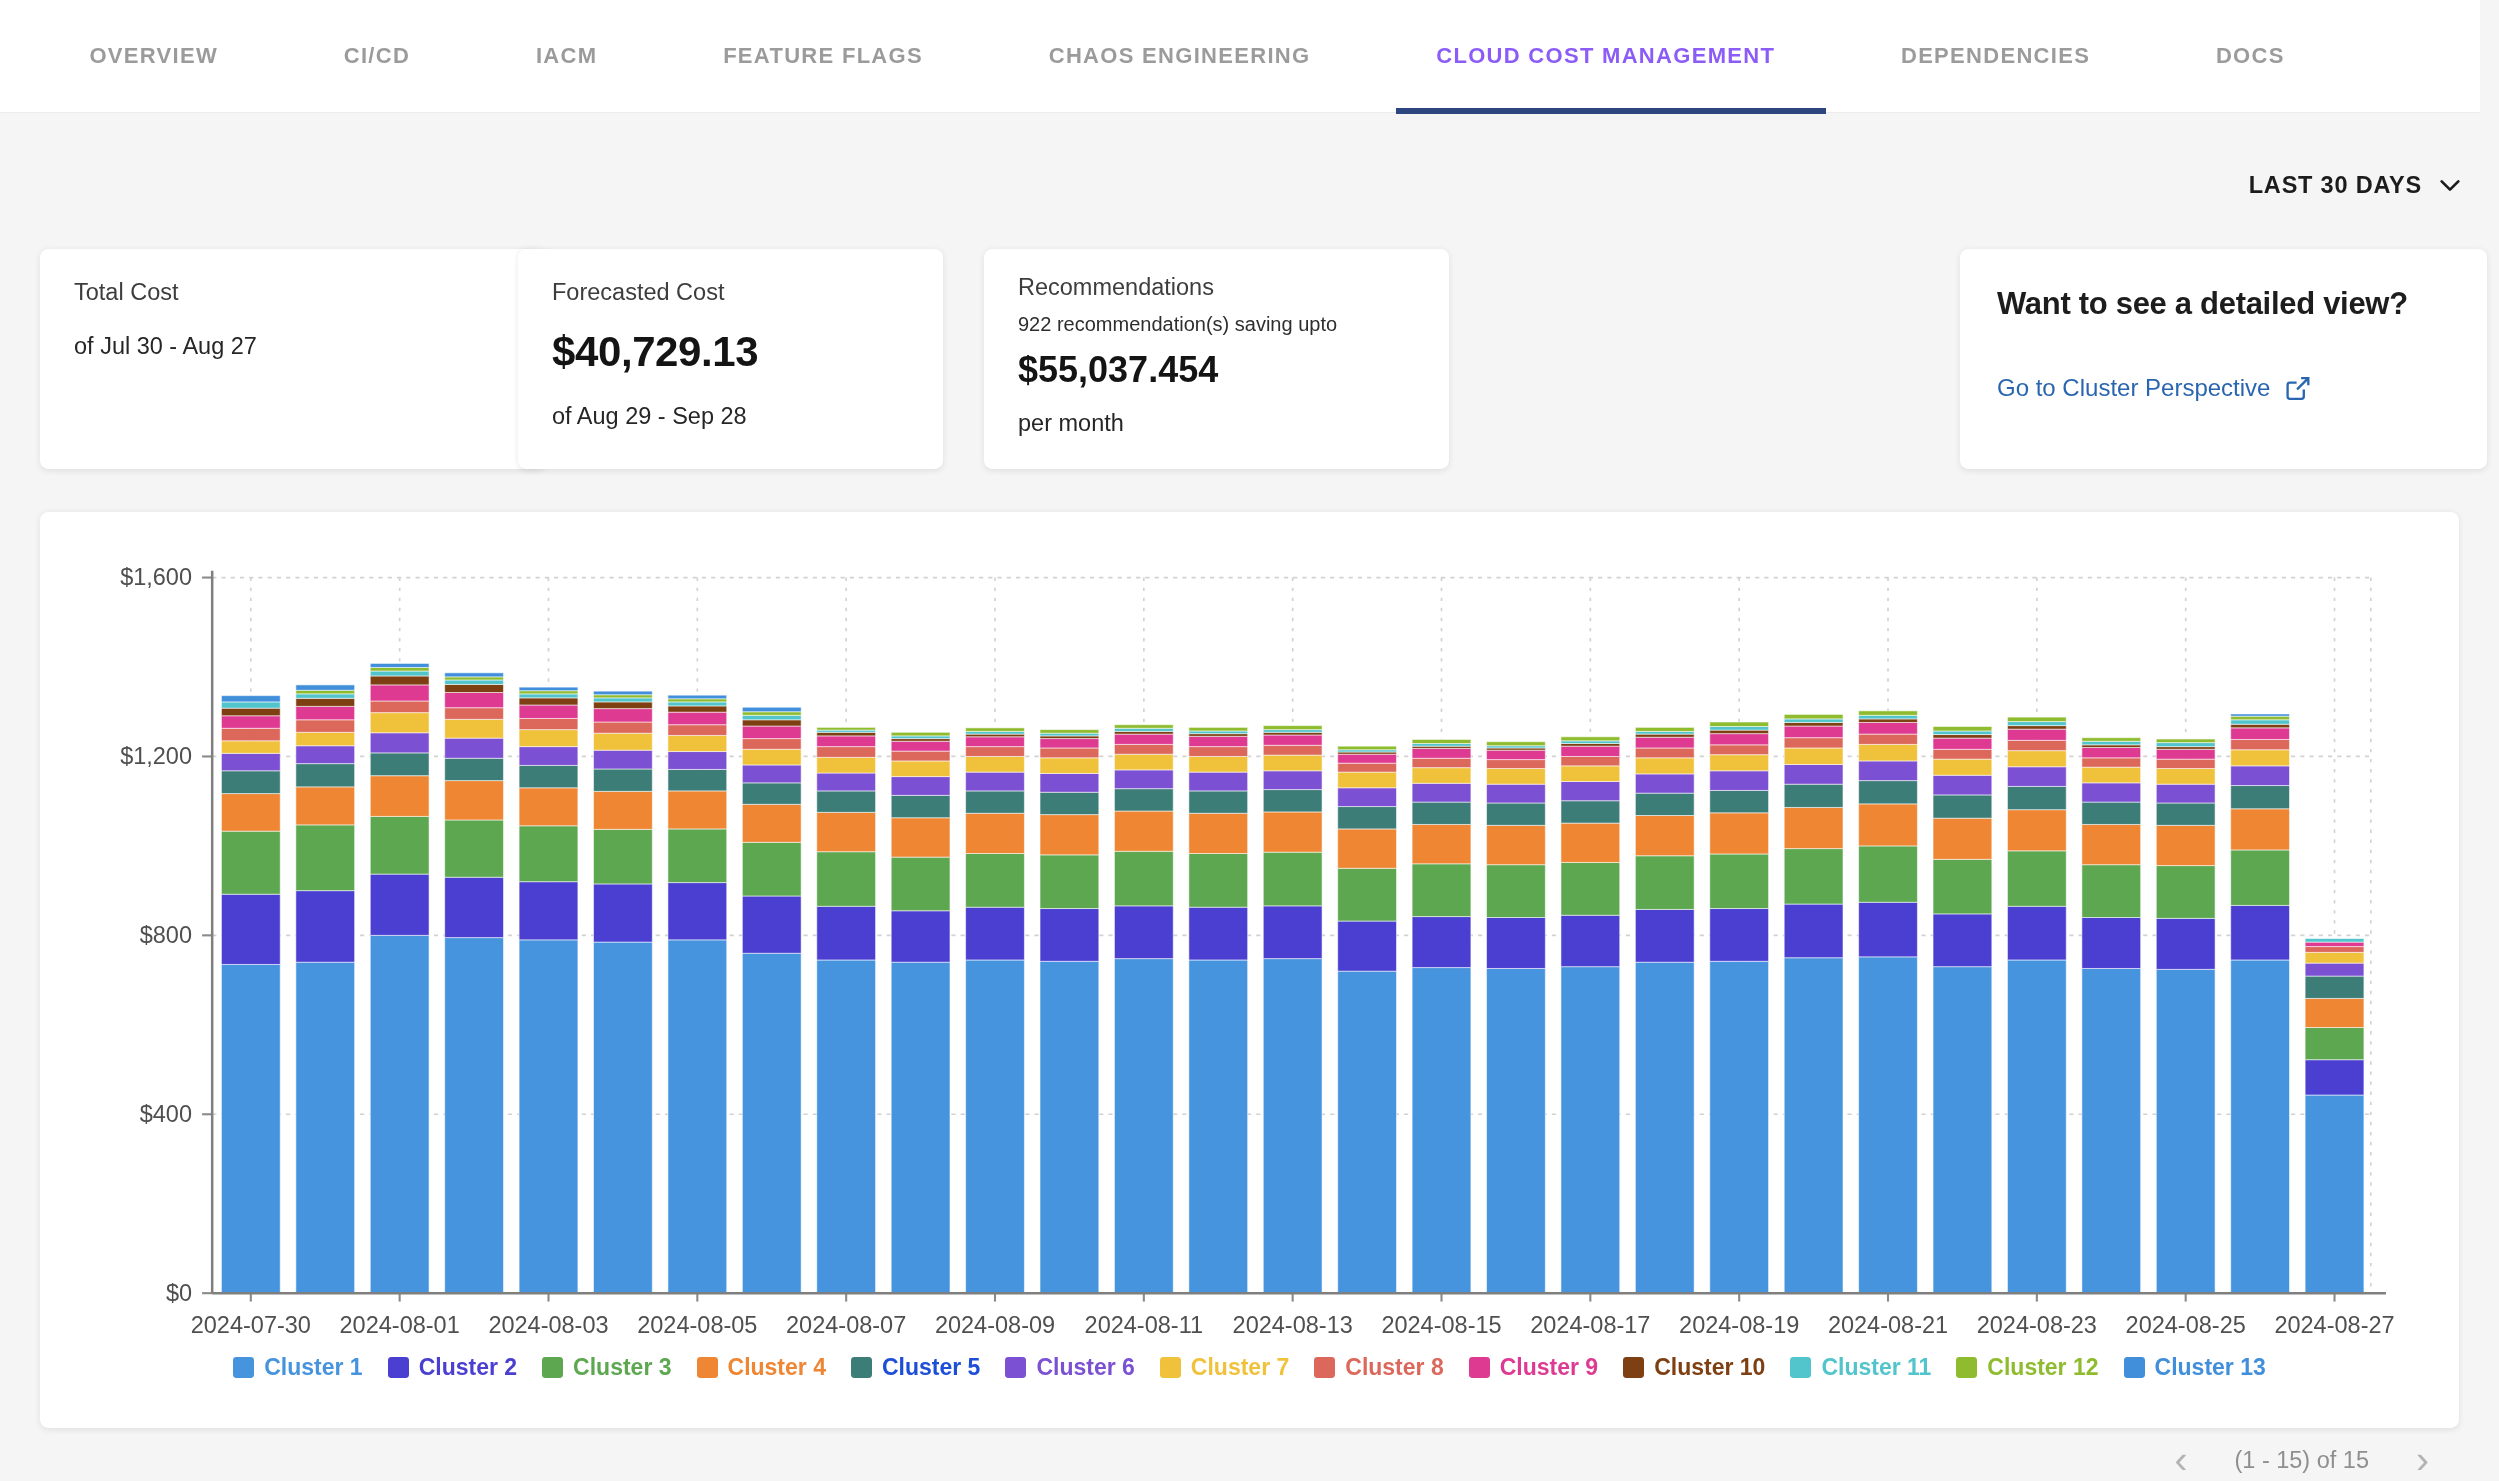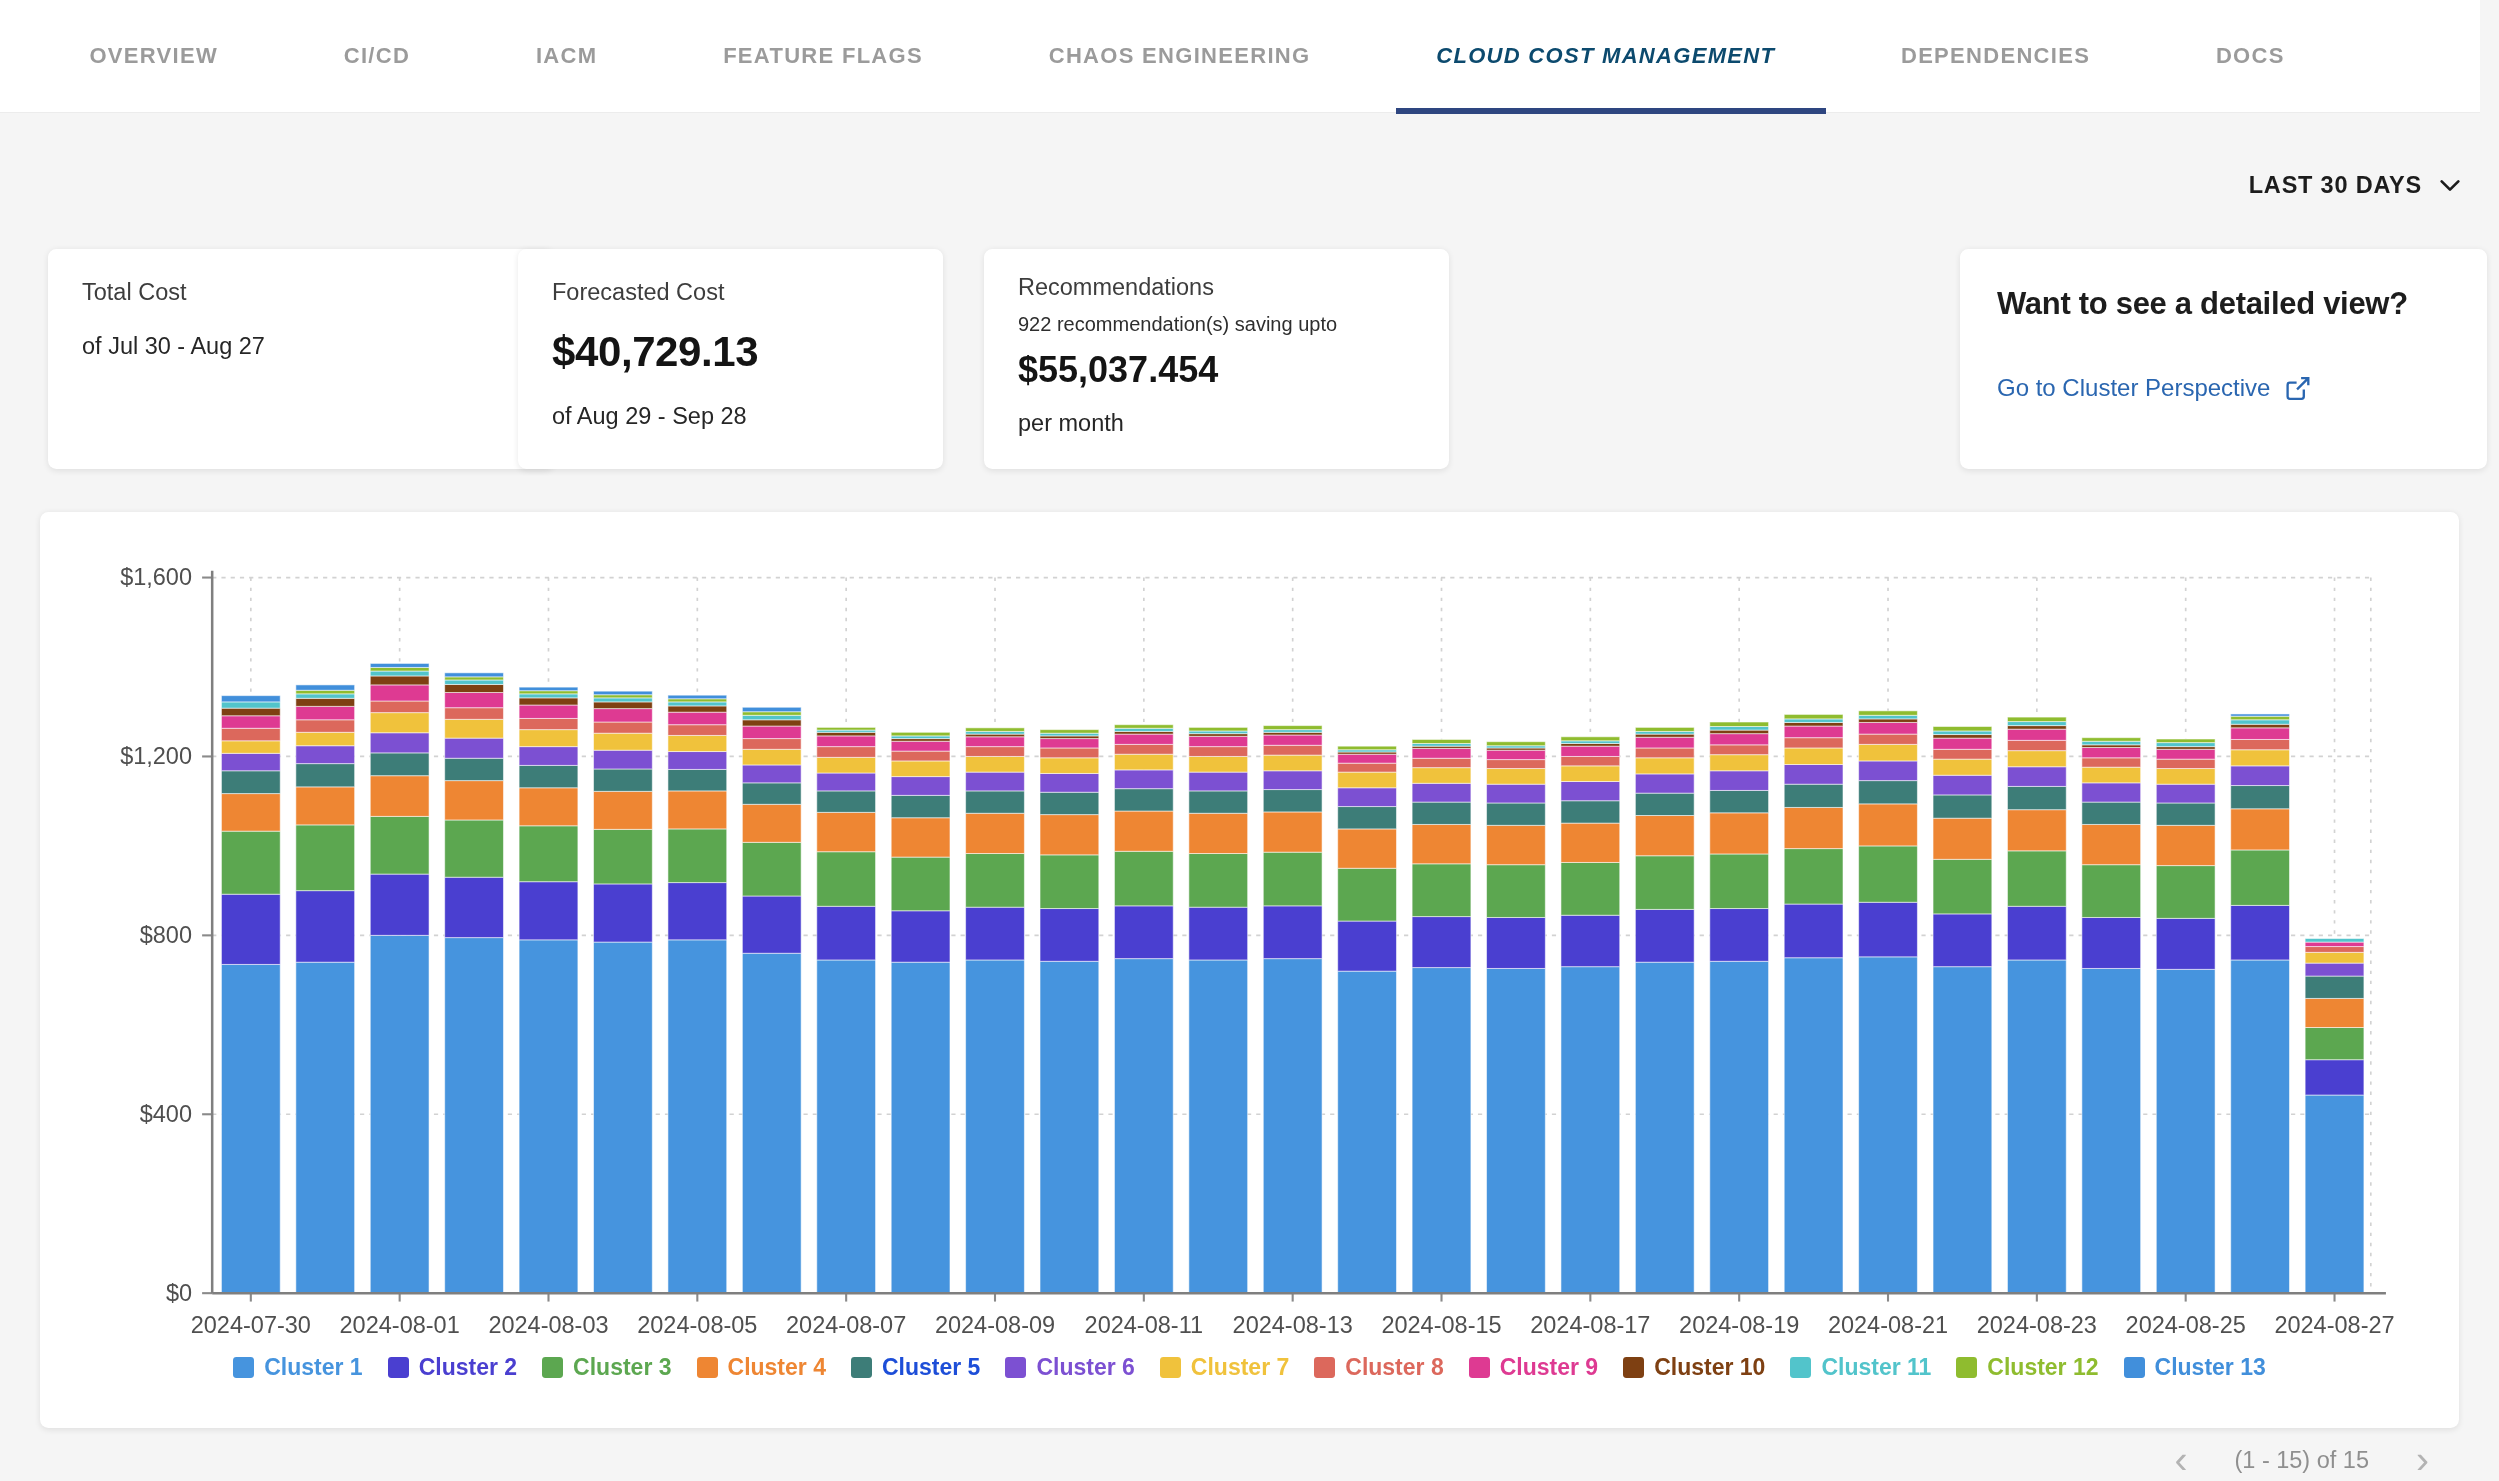--- a/index.html
+++ b/index.html
@@ -15,40 +15,40 @@
     position:absolute; top:0; left:0; width:2480px; height:113px;
     background:#ffffff; border-bottom:1.7px solid #ececec;
     display:flex; align-items:stretch; padding-left:81px;
   }
   .tab {
     display:flex; align-items:center; position:relative;
     margin-right:109px; padding:0 8.4px;
     font-size:22px; font-weight:700; letter-spacing:1.3px;
     color:#9b9b9b; cursor:pointer; white-space:nowrap;
   }
-  .tab.active { color:#0c4a6e;font-style:italic; }
+  .tab.active { color:#8b5cf6; }
   .tab.active::after {
     content:""; position:absolute; left:-32px; right:-42px; bottom:-1.7px;
     height:5.9px; background:#2e4680;
   }
   
   .time-filter {
     position:absolute; top:165px; right:39px; height:40px;
     display:flex; align-items:center; gap:17px;
     font-size:23.5px; font-weight:700; letter-spacing:0.8px; color:#1c1c1c;
     cursor:pointer;
   }
   
   .card {
     position:absolute; top:249px; height:220px;
     background:#ffffff; border-radius:8.4px;
     box-shadow:0 1.7px 6.7px rgba(0,0,0,0.09);
     padding:30px 34px;
   }
-  #card-total      { left:48px;   width:506px; }
+  #card-total      { left:40px;   width:506px; }
   #card-forecast   { left:518px;  width:425px; }
   #card-recos      { left:984px; width:465px; padding-top:25px; }
   #card-detail     { left:1960px; width:527px; padding:37px 37px; }
   .card-title { font-size:23.5px; color:#3d3d3d; }
   .card-value-row { display:flex; align-items:baseline; gap:11.8px; margin-top:22px; }
   .card-value { font-size:42px; font-weight:700; color:#141414; letter-spacing:-0.4px; }
   .delta { display:flex; align-items:center; gap:6.7px; }
   .delta-triangle {
     width:0; height:0; display:inline-block;
     border-left:8.4px solid transparent; border-right:8.4px solid transparent;

